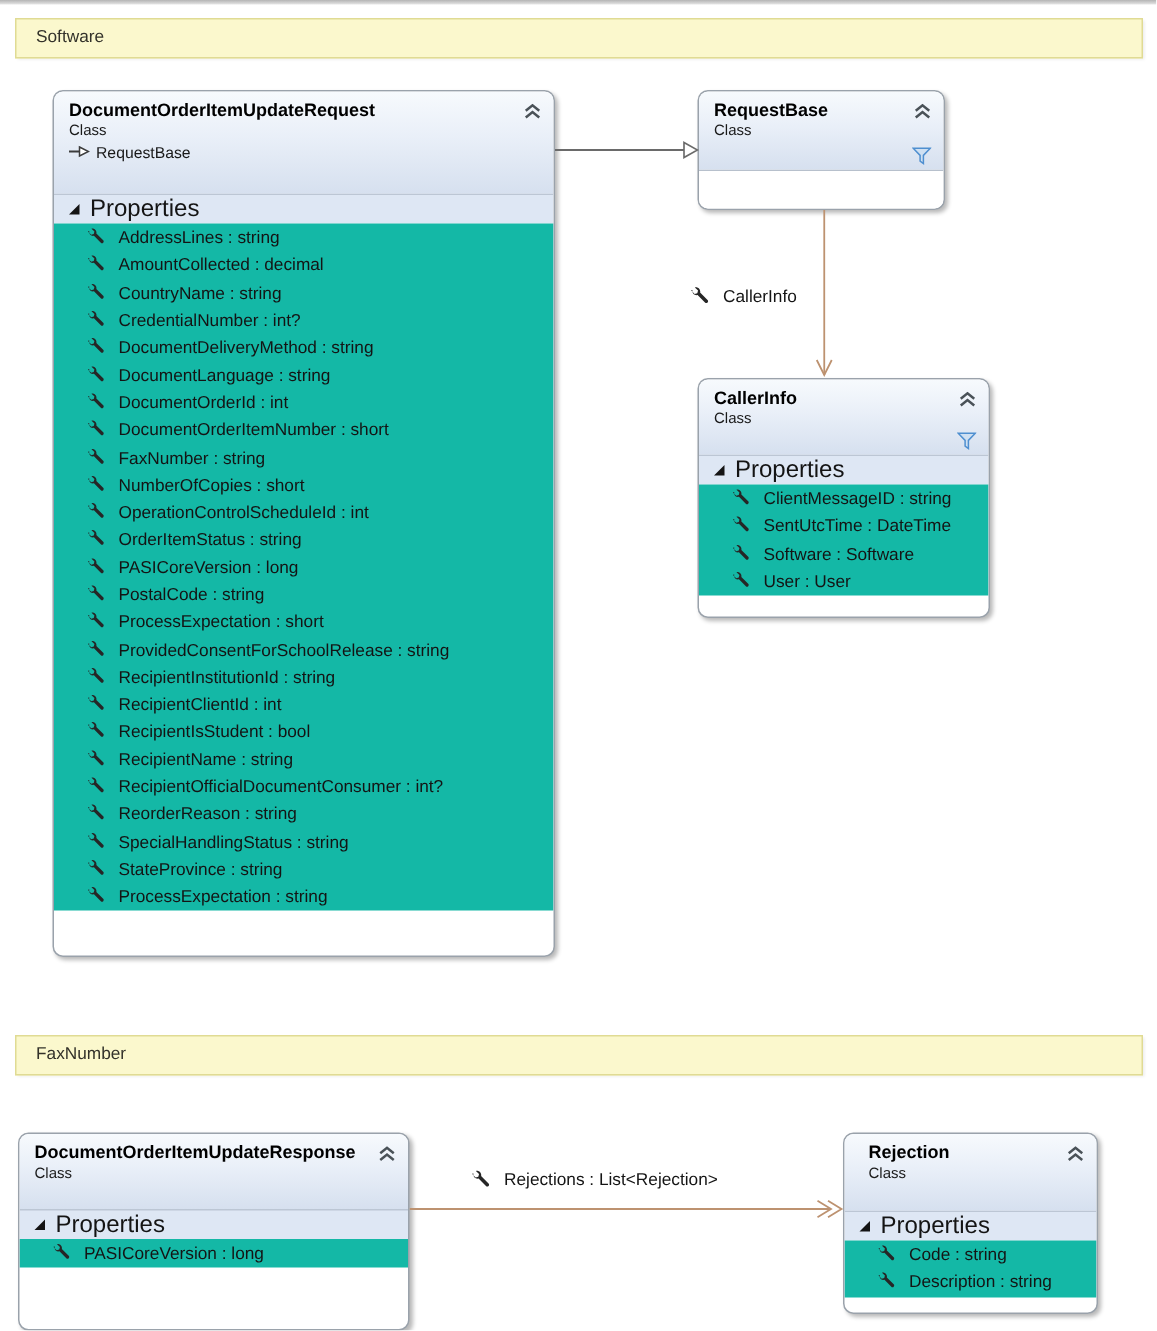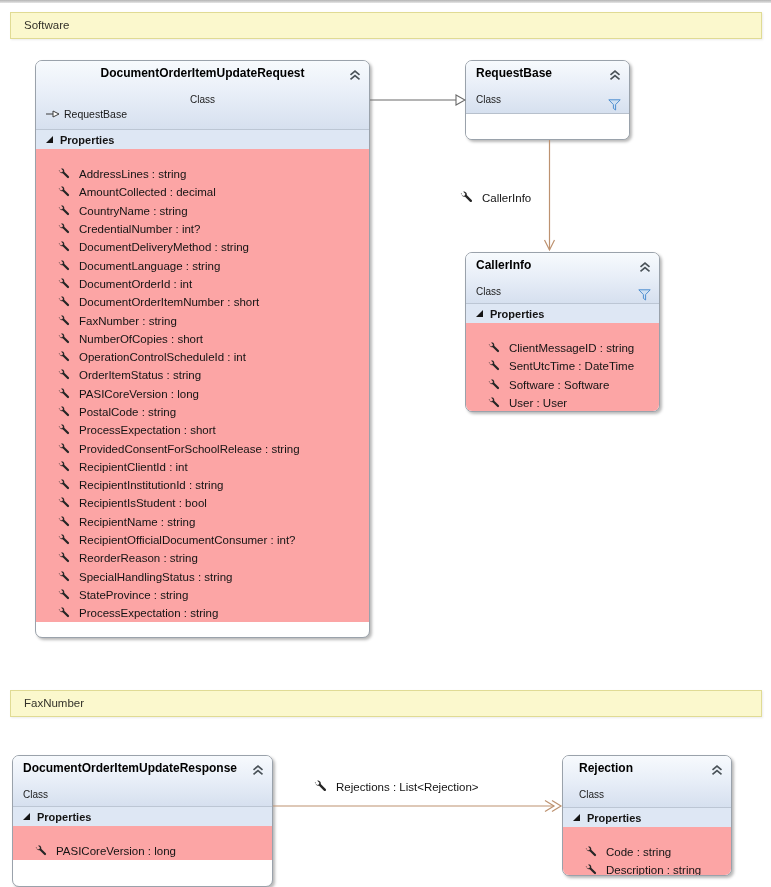--- a/index.html
+++ b/index.html
@@ -21,50 +21,50 @@
     border:1px solid #9aa2ab;border-radius:7px;
     box-shadow:2px 2px 3px rgba(0,0,0,.28);
     overflow:hidden;
   }
   .box-header{
     position:relative;box-sizing:border-box;width:100%;
     background:linear-gradient(180deg,#f7fafd 0%,#e9eff8 45%,#d6e0ef 100%);
     padding:5px 10px 0 10px;
   }
   .box-title{font-size:12px;font-weight:bold;color:#000;white-space:nowrap;}
-  .box-kind{font-size:10px;color:#1a1a1a;margin-top:14px;}
+  .box-kind{font-size:10px;color:#1a1a1a;margin-top:2px;}
   .base-row{display:flex;align-items:center;gap:4px;margin-top:3px;font-size:10.5px;color:#1a1a1a;}
   .collapse-btn{position:absolute;top:6px;right:8px;width:12px;height:11px;cursor:pointer;}
   .filter-btn{position:absolute;right:8px;bottom:4px;width:13px;height:12px;cursor:pointer;}
   .section-bar{
     display:flex;align-items:center;box-sizing:border-box;height:20px;
     background:#dee7f4;border-top:1px solid #bcc6d4;padding-left:10px;gap:7px;
   }
   .expander{width:0;height:0;border-left:7px solid transparent;border-bottom:7px solid #141414;}
-  .section-label{font-size:11px;color:#141414;font-weight:bold;}
-  .rows{padding-top:16px;background:#fca5a5;}
+  .section-label{font-size:16px;color:#141414;}
+  .rows{padding-top:1px;background:#14b8a6;}
   .prop-row{display:flex;align-items:center;height:18.3px;padding-left:22px;gap:9px;}
   .prop-row .label{font-size:11.5px;color:#141414;white-space:nowrap;}
   .wrench{flex:0 0 auto;transform:scaleX(-1);}
   .empty-body{background:#fff;border-top:1px solid #b7c0cc;width:100%;}
   
   .connector{position:absolute;}
   .assoc-label{position:absolute;display:flex;align-items:center;gap:9px;font-size:11.5px;color:#141414;white-space:nowrap;}
 </style>
 </head>
 <body>
 
 <div id="surface">
   <div id="top-edge"></div>
 
   <div class="banner" style="left:10px;top:12px;width:752px;">Software</div>
 
   <div class="banner" style="left:10px;top:690px;width:752px;">FaxNumber</div>
 
-  <div class="class-box" style="left:35px;top:60px;width:335px;height:578px;text-align:center;">
+  <div class="class-box" style="left:35px;top:60px;width:335px;height:578px;">
     <div class="box-header" style="height:68px;">
       <div class="box-title">DocumentOrderItemUpdateRequest</div>
       <div class="box-kind">Class</div>
       <div class="base-row">
         <span>
           <svg width="14" height="8" viewBox="0 0 14 8">
               <line x1="0" y1="4" x2="7" y2="4" stroke="#3c3c3c" stroke-width="1.2"></line>
               <path d="M7 1 L13 4 L7 7 Z" fill="#fff" stroke="#3c3c3c"></path>
             </svg>
         </span>
@@ -210,29 +210,29 @@
             </svg>
         </span>
         <span class="label">ProvidedConsentForSchoolRelease : string</span>
       </div>
         <div class="prop-row">
         <span class="wrench">
           <svg width="12" height="12" viewBox="0 0 16 16">
               <path d="M14.9 4.1c0 .2-.1.5-.1.7l-2.6 2.5-2.2-.6-.6-2.2L12 2c-.6-.2-1.3-.2-1.9 0-1.5.4-2.5 1.8-2.5 3.3 0 .3 0 .6.1.9L1.6 12.3c-.6.6-.6 1.5 0 2.1.6.6 1.5.6 2.1 0l6.1-6.1c.3.1.6.1.9.1 1.9 0 3.4-1.5 3.4-3.4 0-.3-.1-.6-.2-.9z" fill="#262626"></path>
             </svg>
         </span>
+        <span class="label">RecipientInstitutionId : string</span>
+      </div>
+        <div class="prop-row">
+        <span class="wrench">
+          <svg width="12" height="12" viewBox="0 0 16 16">
+              <path d="M14.9 4.1c0 .2-.1.5-.1.7l-2.6 2.5-2.2-.6-.6-2.2L12 2c-.6-.2-1.3-.2-1.9 0-1.5.4-2.5 1.8-2.5 3.3 0 .3 0 .6.1.9L1.6 12.3c-.6.6-.6 1.5 0 2.1.6.6 1.5.6 2.1 0l6.1-6.1c.3.1.6.1.9.1 1.9 0 3.4-1.5 3.4-3.4 0-.3-.1-.6-.2-.9z" fill="#262626"></path>
+            </svg>
+        </span>
         <span class="label">RecipientClientId : int</span>
-      </div>
-        <div class="prop-row">
-        <span class="wrench">
-          <svg width="12" height="12" viewBox="0 0 16 16">
-              <path d="M14.9 4.1c0 .2-.1.5-.1.7l-2.6 2.5-2.2-.6-.6-2.2L12 2c-.6-.2-1.3-.2-1.9 0-1.5.4-2.5 1.8-2.5 3.3 0 .3 0 .6.1.9L1.6 12.3c-.6.6-.6 1.5 0 2.1.6.6 1.5.6 2.1 0l6.1-6.1c.3.1.6.1.9.1 1.9 0 3.4-1.5 3.4-3.4 0-.3-.1-.6-.2-.9z" fill="#262626"></path>
-            </svg>
-        </span>
-        <span class="label">RecipientInstitutionId : string</span>
       </div>
         <div class="prop-row">
         <span class="wrench">
           <svg width="12" height="12" viewBox="0 0 16 16">
               <path d="M14.9 4.1c0 .2-.1.5-.1.7l-2.6 2.5-2.2-.6-.6-2.2L12 2c-.6-.2-1.3-.2-1.9 0-1.5.4-2.5 1.8-2.5 3.3 0 .3 0 .6.1.9L1.6 12.3c-.6.6-.6 1.5 0 2.1.6.6 1.5.6 2.1 0l6.1-6.1c.3.1.6.1.9.1 1.9 0 3.4-1.5 3.4-3.4 0-.3-.1-.6-.2-.9z" fill="#262626"></path>
             </svg>
         </span>
         <span class="label">RecipientIsStudent : bool</span>
       </div>
         <div class="prop-row">

